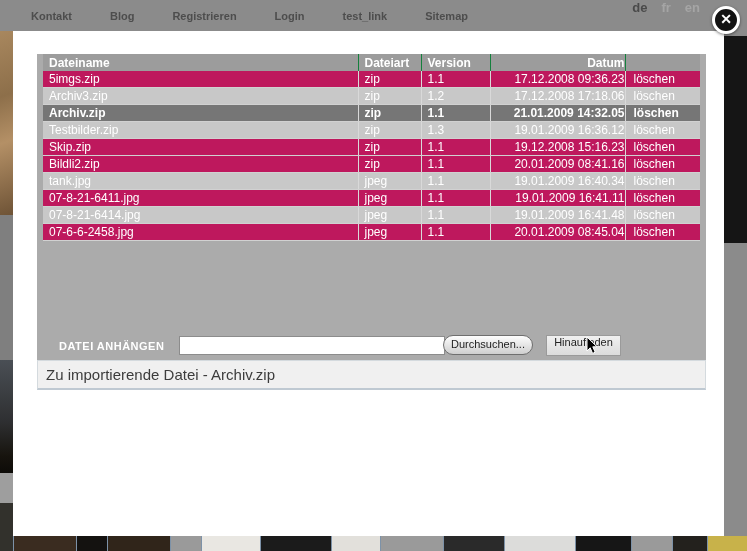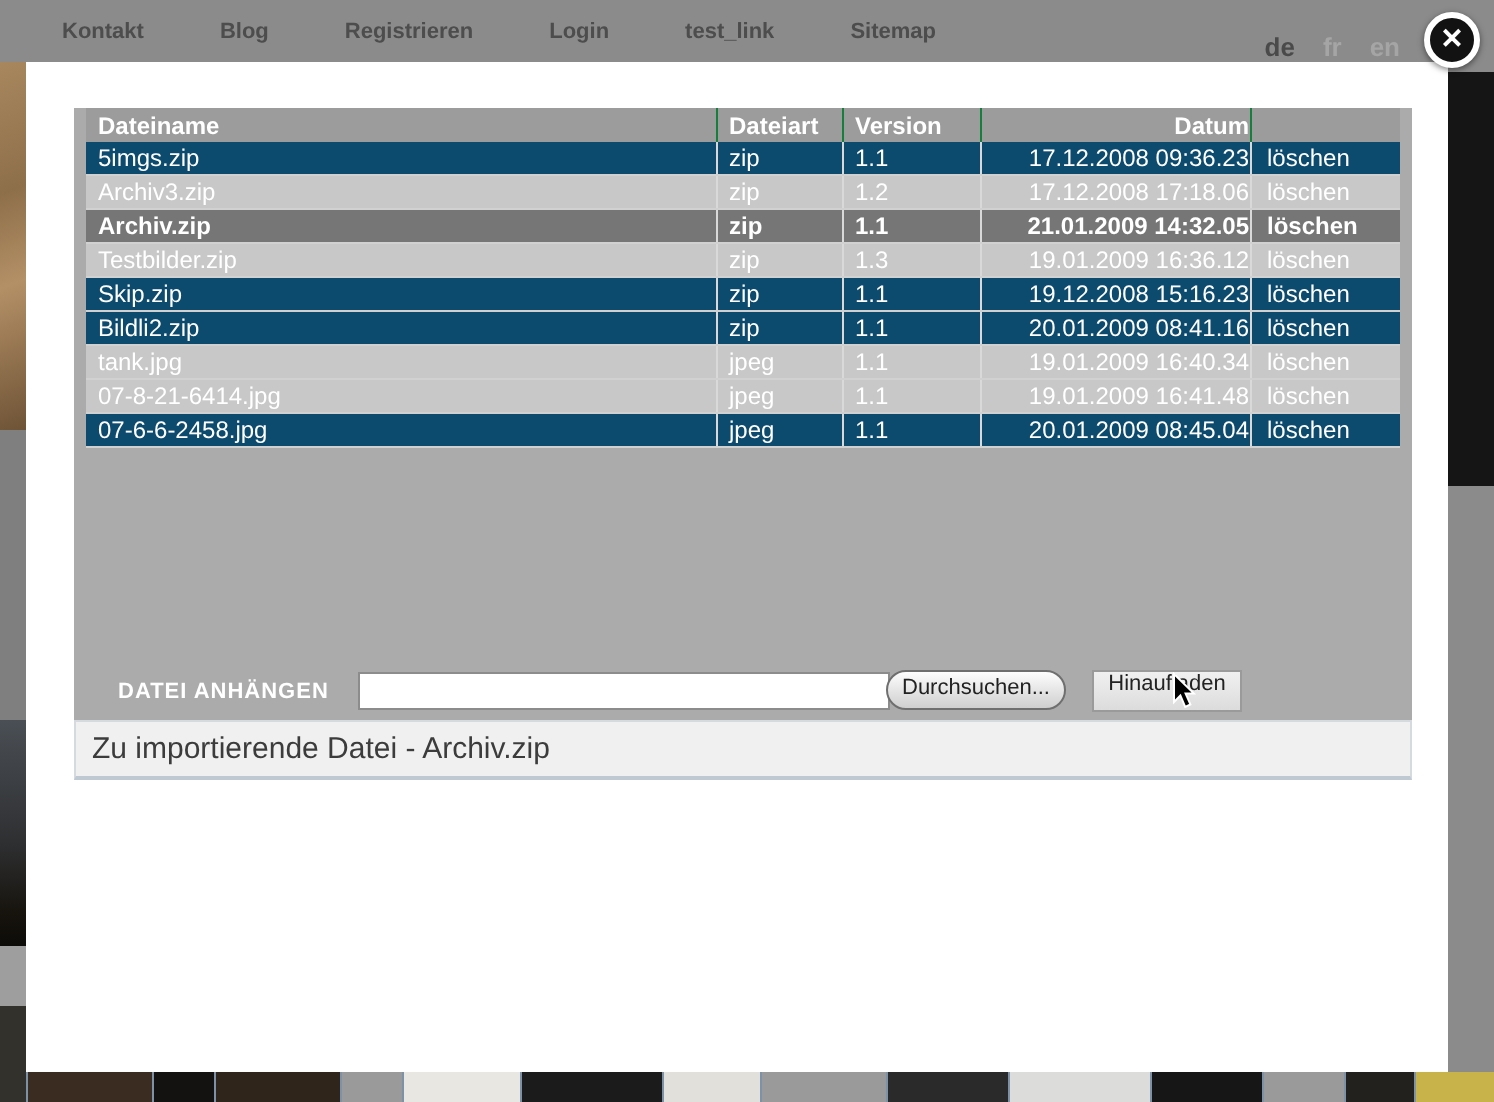--- a/index.html
+++ b/index.html
@@ -9,21 +9,21 @@
     font-family:"Liberation Sans", sans-serif;
     -webkit-font-smoothing:antialiased;
   }
   
   .navbar{
     position:absolute;left:0;top:0;width:747px;height:31px;
     background:#8b8b8b;display:flex;align-items:center;
   }
   .nav-menu{display:flex;gap:21px;padding-left:14px;}
   .nav-item{font-size:11px;font-weight:bold;color:#4d4d4d;margin-left:17px;}
-  .nav-langs{position:absolute;right:47px;top:0;height:31px;display:flex;gap:14px;align-items:flex-end;}
+  .nav-langs{position:absolute;right:47px;top:0;height:31px;display:flex;gap:14px;align-items:flex-start;}
   .nav-lang{font-size:13px;font-weight:bold;color:#a5a5a5;}
   .nav-lang.active{color:#4a4a4a;}
   .bg-left-photo{position:absolute;left:0;top:31px;width:13px;height:184px;
     background:linear-gradient(160deg,#a8875e 0%,#8d6f4a 35%,#b49066 60%,#6e5336 100%);}
   .bg-left-gray{position:absolute;left:0;top:215px;width:13px;height:145px;background:#7f7f7f;}
   .bg-left-dark{position:absolute;left:0;top:360px;width:13px;height:113px;
     background:linear-gradient(#4a4f55 0%,#2e2f31 55%,#17140e 85%,#0d0b08 100%);}
   .bg-left-light{position:absolute;left:0;top:473px;width:13px;height:30px;background:#9e9e9e;}
   .bg-left-thumb{position:absolute;left:0;top:503px;width:13px;height:48px;background:#32312c;}
   .bg-right-black{position:absolute;left:724px;top:36px;width:23px;height:207px;background:#151515;}
@@ -56,21 +56,21 @@
   }
   table.files th:first-child{border-left:none;}
   table.files td{
     height:16px;padding:0 0 0 6px;border-left:1px solid #d9d9d9;
     border-bottom:1px solid rgba(255,255,255,0.45);
     white-space:nowrap;overflow:hidden;
   }
   table.files td:first-child{border-left:none;}
   table.files td.date, table.files th.date{padding-left:10px;text-align:right;}
   table.files td.del{padding-left:8px;}
-  tr.mid td{background:#0c4a6e;}
+  tr.mid td{background:#be185d;}
   tr.light td{background:#c8c8c8;}
   tr.selected td{background:#767676;font-weight:bold;}
   .attach-row{position:absolute;left:0;bottom:2px;width:100%;height:24px;}
   .attach-label{
     position:absolute;left:22px;top:6px;font-size:11px;font-weight:bold;color:#ffffff;
     letter-spacing:0.5px;
   }
   .attach-input{
     position:absolute;left:142px;top:2px;width:258px;height:15px;
     border:1px solid #8c8c8c;background:#ffffff;font-size:12px;padding:1px 3px;
@@ -207,20 +207,27 @@
               <td class="date">20.01.2009 08:41.16</td>
               <td class="del">löschen</td>
             </tr>
             <tr class="light">
               <td>tank.jpg</td>
               <td>jpeg</td>
               <td>1.1</td>
               <td class="date">19.01.2009 16:40.34</td>
               <td class="del">löschen</td>
             </tr>
+            <tr class="mid">
+              <td>07-8-21-6411.jpg</td>
+              <td>jpeg</td>
+              <td>1.1</td>
+              <td class="date">19.01.2009 16:41.11</td>
+              <td class="del">löschen</td>
+            </tr>
             <tr class="light">
               <td>07-8-21-6414.jpg</td>
               <td>jpeg</td>
               <td>1.1</td>
               <td class="date">19.01.2009 16:41.48</td>
               <td class="del">löschen</td>
             </tr>
             <tr class="mid">
               <td>07-6-6-2458.jpg</td>
               <td>jpeg</td>

